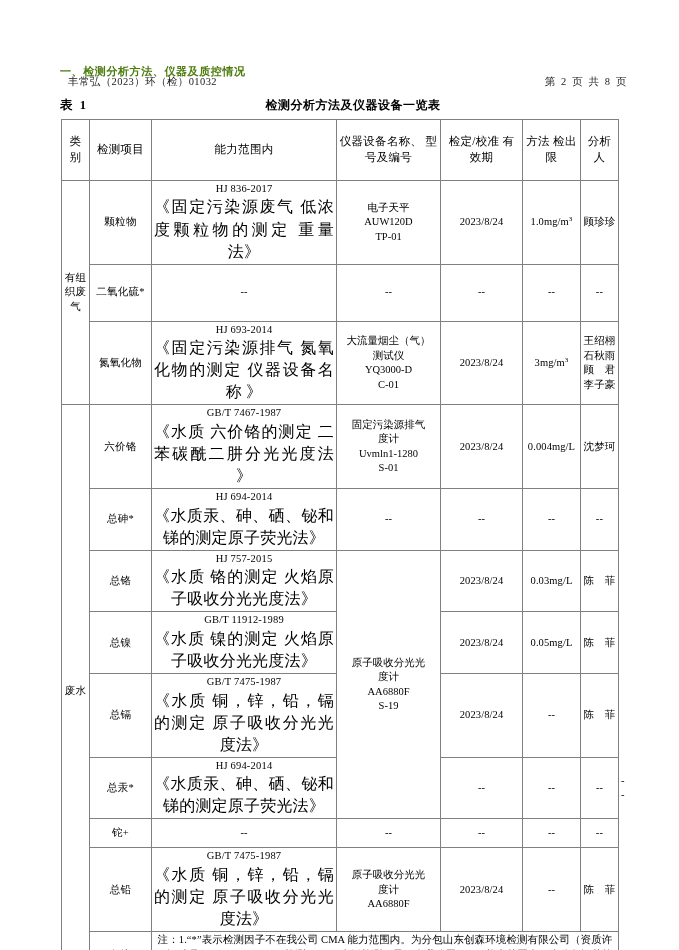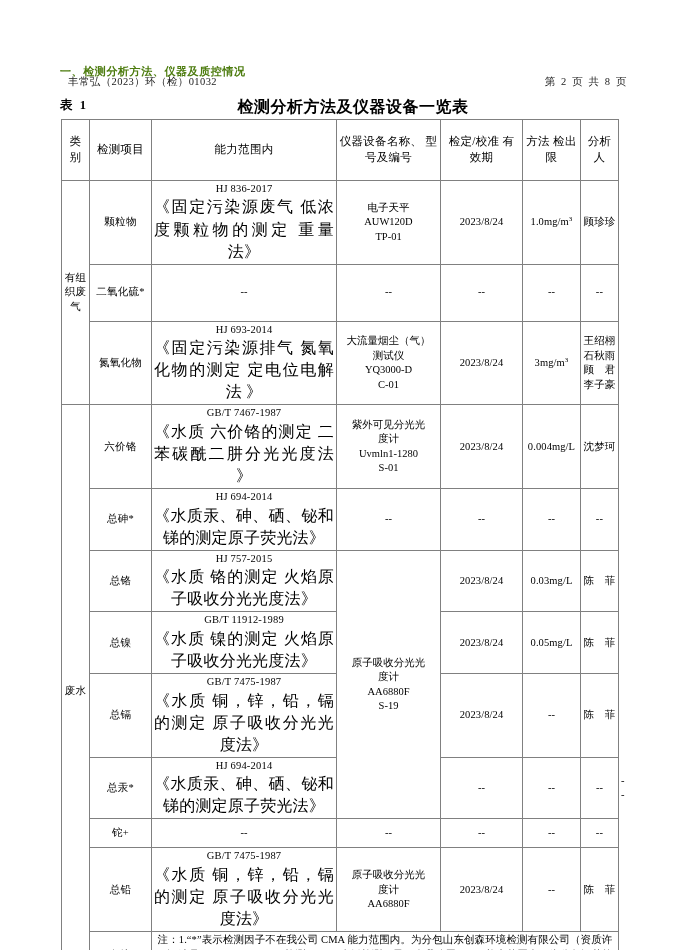--- a/index.html
+++ b/index.html
@@ -61,21 +61,21 @@
     left: 0; top: 0;
     font-size: 12.5px;
     font-weight: bold;
     letter-spacing: 2px;
   }
   .caption-title {
     position: absolute;
     left: 0; top: 0;
     width: 558px;
     text-align: center;
-    font-size: 16px;
+    font-size: 12px;
     font-weight: bold;
     letter-spacing: 0.5px;
     padding-left: 28px;
     box-sizing: border-box;
   }
 
   
   .tbl-wrap {
     position: absolute;
     left: 61px;
@@ -246,21 +246,21 @@
           <td class="inst-cell dash">--</td>
           <td class="valid-cell dash">--</td>
           <td class="limit-cell dash">--</td>
           <td class="analyst-cell dash">--</td>
         </tr>
 
         <tr>
           <td class="item-cell" style="height:74px">氮氧化物</td>
           <td class="method-cell">
             <span class="std">HJ 693-2014</span>
-            <span class="title">《固定污染源排气 氮氧化物的测定 定电位电解法 》</span>
+            <span class="title">《固定污染源排气 氮氧化物的测定 仪器设备名称 》</span>
           </td>
           <td class="inst-cell">
             <span class="ln">大流量烟尘（气）</span>
             <span class="ln">测试仪</span>
             <span class="ln">YQ3000-D</span>
             <span class="ln">C-01</span>
           </td>
           <td class="valid-cell">2023/8/24</td>
           <td class="limit-cell"><span>3mg/m</span><sup>3</sup></td>
           <td class="analyst-cell">
@@ -272,21 +272,21 @@
         </tr>
 
         <tr>
           <td class="cat-cell" rowspan="9">废水</td>
           <td class="item-cell" style="height:72px">六价铬</td>
           <td class="method-cell">
             <span class="std">GB/T 7467-1987</span>
             <span class="title">《水质 六价铬的测定 二苯碳酰二肼分光光度法 》</span>
           </td>
           <td class="inst-cell">
-            <span class="ln">紫外可见分光光</span>
+            <span class="ln">固定污染源排气</span>
             <span class="ln">度计</span>
             <span class="ln">Uvmln1-1280</span>
             <span class="ln">S-01</span>
           </td>
           <td class="valid-cell">2023/8/24</td>
           <td class="limit-cell">0.004mg/L</td>
           <td class="analyst-cell">
             <span class="ln">沈梦珂</span>
           </td>
         </tr>

